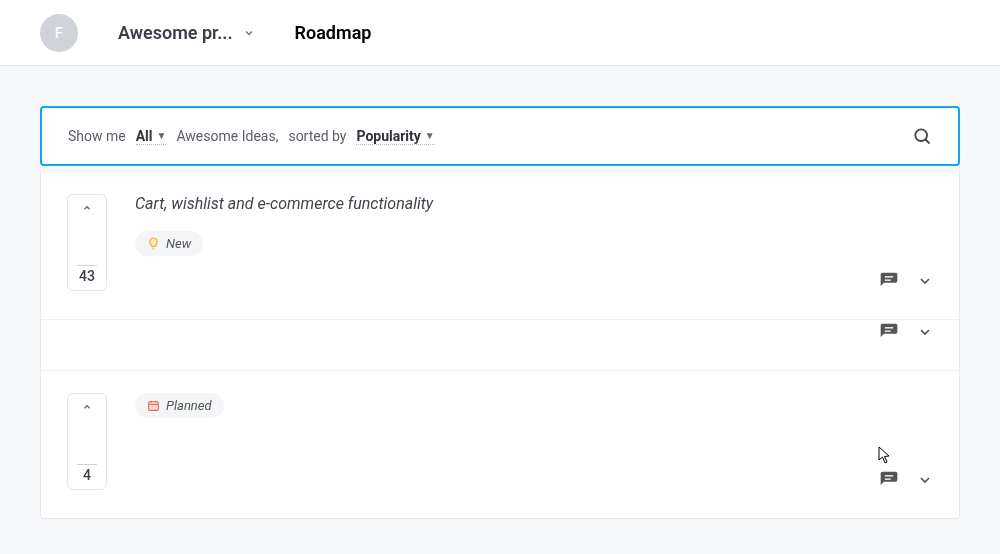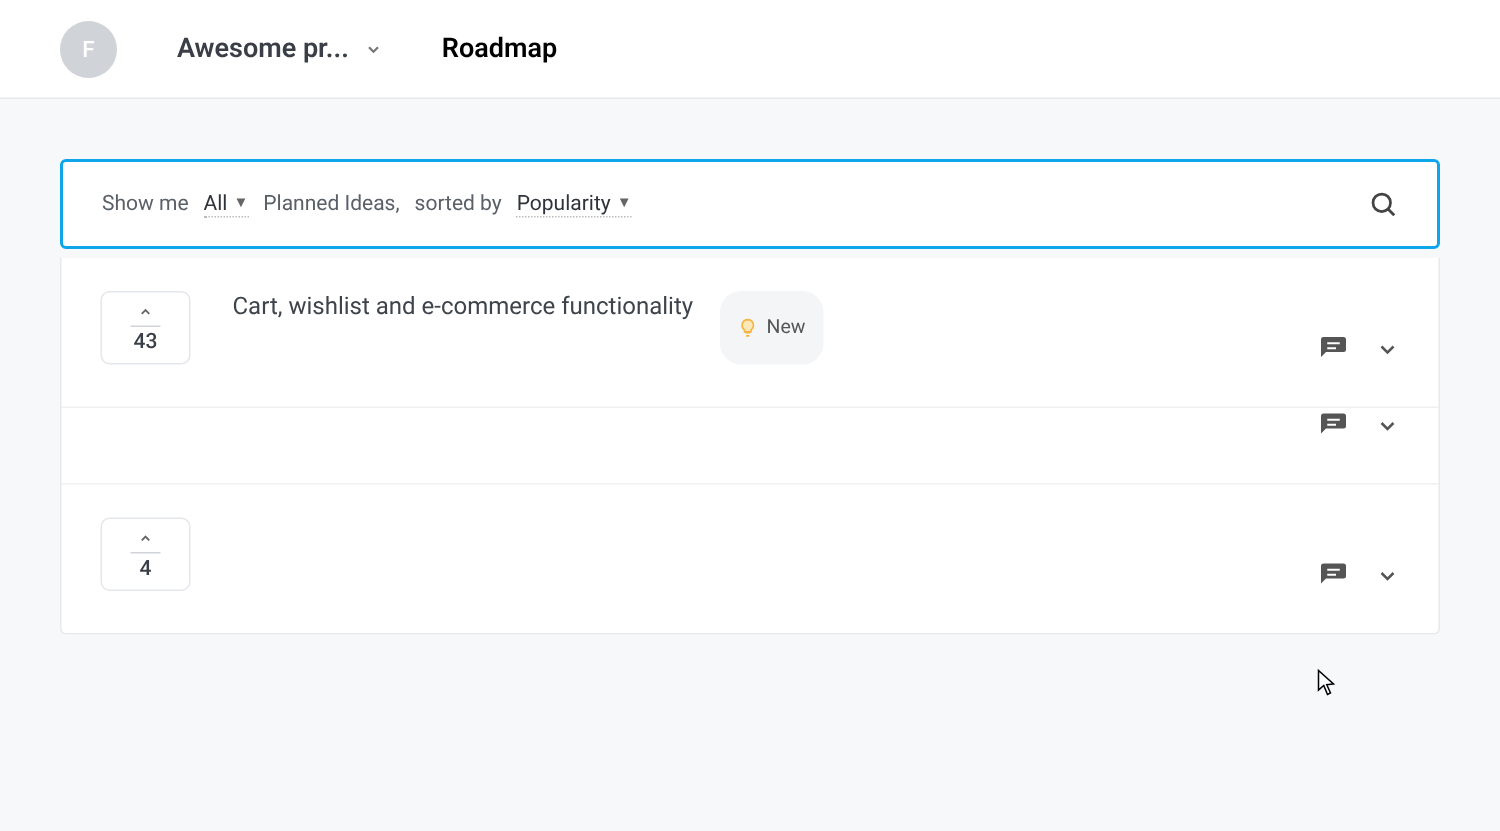--- a/index.html
+++ b/index.html
@@ -51,21 +51,21 @@
     border: 2px solid #0ea5e9;
     border-radius: 4px;
     padding: 18px 26px;
     display: flex;
     align-items: center;
     font-size: 14px;
     color: #5a6068;
     gap: 10px;
   }
   .filter-bar .drop {
-    font-weight: 400;
+    font-weight: 700;
     color: #2f333a;
     border-bottom: 1px dotted #bbb;
     display: inline-flex; align-items: center; gap: 4px;
     cursor: pointer;
   }
   .filter-bar .drop .arr { font-size: 10px; color: #666; }
   .filter-bar .spacer { flex: 1; }
   .search-icon { cursor: pointer; color: #444; }
   .list {
     background: #fff;
@@ -75,39 +75,40 @@
     margin-top: 6px;
   }
   .card {
     display: flex;
     padding: 22px 26px 28px 26px;
     border-bottom: 1px solid #eef0f2;
     position: relative;
   }
   .card:last-child { border-bottom: none; }
   .vote-box {
-    width: 60px;
+    width: 40px;
     padding: 8px 0 6px 0;
     border: 1px solid #e3e6ea;
     border-radius: 6px;
     display: flex; flex-direction: column; align-items: center;
     cursor: pointer;
     flex-shrink: 0;
+    gap: 48px;
   }
   .vote-box .up { font-size: 11px; color: #666; line-height: 1; }
   .vote-box .count {
     font-size: 14px; color: #3a3f47; font-weight: 500;
     border-top: 1px solid #d0d3d7;
     margin-top: 4px; padding-top: 2px;
     min-width: 20px; text-align: center;
   }
   .card-body {
     flex: 1;
     padding-left: 28px;
-    display: flex; flex-direction: row; gap: 18px;
+    display: flex; flex-direction: column; gap: 18px; font-style: italic;
   }
   .card-title {
     font-size: 16px;
     color: #3f444c;
     font-weight: 400;
   }
   .status-chip {
     display: inline-flex;
     align-items: center;
     gap: 6px;
@@ -157,21 +158,21 @@
 </div>
 
 <div class="container">
 
   <div class="filter-bar">
     <span>Show me</span>
     <span class="drop">
       <span>All</span>
       <span class="arr">▼</span>
     </span>
-    <span>Planned Ideas,</span>
+    <span>Awesome Ideas,</span>
     <span>sorted by</span>
     <span class="drop">
       <span>Popularity</span>
       <span class="arr">▼</span>
     </span>
     <span class="spacer"></span>
     <span class="search-icon">
       <svg width="20" height="20" viewBox="0 0 24 24" fill="none" stroke="currentColor" stroke-width="2.2">
           <circle cx="11" cy="11" r="7"></circle>
           <line x1="21" y1="21" x2="16.2" y2="16.2"></line>
@@ -237,20 +238,31 @@
     <div class="card">
       <div class="vote-box">
         <span class="up">
           <svg width="12" height="10" viewBox="0 0 24 24" fill="none" stroke="currentColor" stroke-width="3">
               <polyline points="6 15 12 9 18 15"></polyline>
             </svg>
         </span>
         <span class="count">4</span>
       </div>
       <div class="card-body">
+        <div class="status-chip">
+          <span class="ic">
+            <svg width="13" height="13" viewBox="0 0 24 24" fill="none" stroke="#e86a5a" stroke-width="2">
+                <rect x="3" y="5" width="18" height="16" rx="2" fill="#fcd9d3"></rect>
+                <line x1="3" y1="10" x2="21" y2="10"></line>
+                <line x1="8" y1="3" x2="8" y2="7"></line>
+                <line x1="16" y1="3" x2="16" y2="7"></line>
+              </svg>
+          </span>
+          <span>Planned</span>
+        </div>
       </div>
       <div class="card-actions">
         <span class="comment-ic">
           <svg width="20" height="20" viewBox="0 0 24 24" fill="#555">
               <path d="M20 2H4a2 2 0 0 0-2 2v14l4-4h14a2 2 0 0 0 2-2V4a2 2 0 0 0-2-2z"></path>
               <line x1="7" y1="7" x2="17" y2="7" stroke="#fff" stroke-width="1.6"></line>
               <line x1="7" y1="11" x2="14" y2="11" stroke="#fff" stroke-width="1.6"></line>
             </svg>
         </span>
         <span class="expand-ic">

